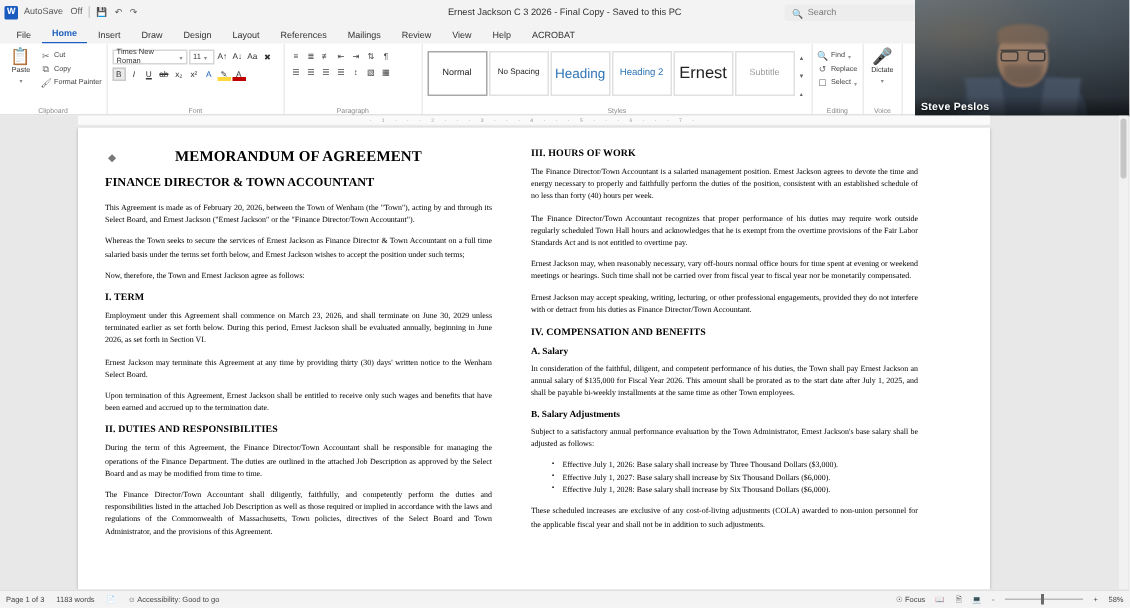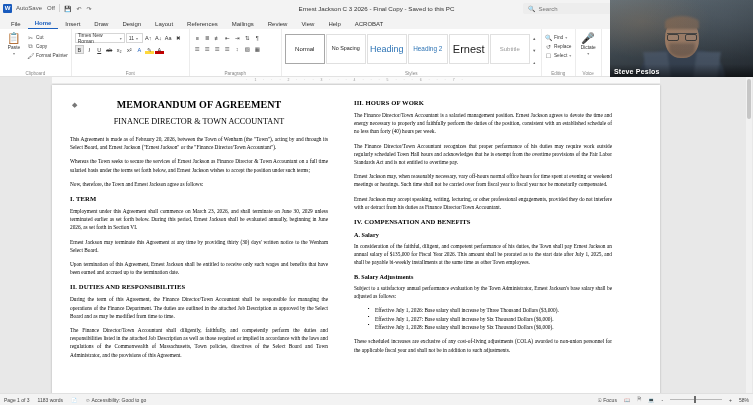--- a/index.html
+++ b/index.html
@@ -193,21 +193,21 @@
     padding: 14px 18px 0 18px;
   }
   .page-cols { display: flex; gap: 26px; }
   .col { width: 258px; font-family: "Liberation Serif", serif; color: #000; }
 
   .doc-h1 {
     text-align: center; font-size: 10px; font-weight: 700; letter-spacing: .1px;
     margin-bottom: 7px;
   }
   .doc-h2 {
-    text-align: center; font-size: 8.2px; font-weight: 400; margin-bottom: 9px;
+    font-size: 8.2px; font-weight: 700; margin-bottom: 9px;
   }
   .doc-sec {
     font-size: 6.6px; font-weight: 700; margin: 7px 0 5px 0; letter-spacing: .1px;
   }
   .doc-sub {
     font-size: 6.2px; font-weight: 700; margin: 6px 0 4px 0;
   }
   .doc-p {
     font-size: 5.3px; line-height: 1.55; text-align: justify; margin-bottom: 6px;
   }

